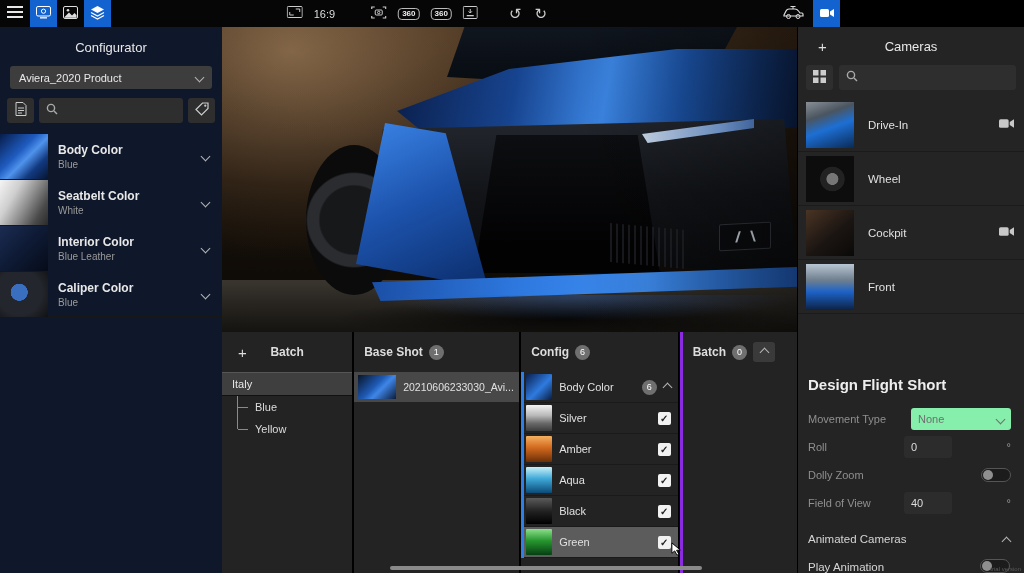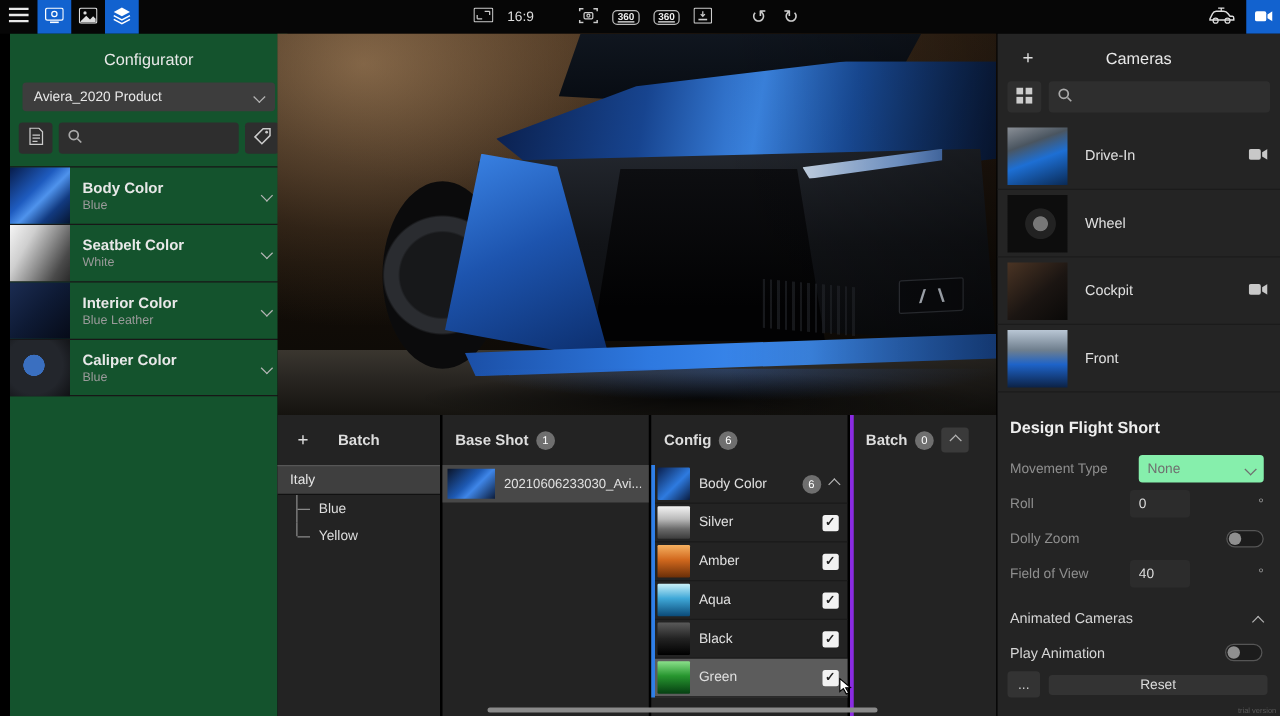--- a/index.html
+++ b/index.html
@@ -2,33 +2,33 @@
 <html><head>
 <meta charset="utf-8">
 <style>
   * { margin:0; padding:0; box-sizing:border-box; }
   html,body { width:1024px; height:573px; }
   body { background:#000; font-family:"Liberation Sans",sans-serif; color:#e0e0e0;
          font-size:12px; overflow:hidden; position:relative; }
   button { font-family:inherit; }
 
   
-  .topbar{position:absolute;left:0;top:0;width:1024px;height:27px;background:#060606;display:flex;align-items:center;}
+  .topbar{position:absolute;left:0;top:0;width:840px;height:27px;background:#060606;display:flex;align-items:center;}
   .tb-btn{width:27px;height:27px;display:flex;align-items:center;justify-content:center;background:transparent;border:none;cursor:pointer;flex:none;}
   .tb-btn.active{background:#1262cf;}
   .hamburger{width:30px;}
   .tb-center{position:absolute;left:50%;transform:translateX(-51%);display:flex;align-items:center;height:27px;gap:11px;}
   .tb-right{position:absolute;right:0;top:0;height:27px;display:flex;align-items:center;}
   .txt-169{font-size:11px;color:#ddd;}
-  .badge360{font-size:8px;font-weight:bold;color:#eee;border:1.2px solid #bbb;border-radius:4px;padding:1px 3px;line-height:1;text-decoration:underline;}
+  .badge360{font-size:8px;font-weight:bold;color:#eee;border:1.2px solid #bbb;border-radius:4px;padding:1px 3px;line-height:1;}
   .glyph-btn{background:none;border:none;color:#ccc;font-size:15px;line-height:1;cursor:pointer;padding:0 1px;}
   .spacer14{width:14px;} .spacer8{width:8px;}
 
   
-  .left-panel{position:absolute;left:8px;top:27px;width:222px;height:546px;background:#14532d;}
+  .left-panel{position:absolute;left:0;top:27px;width:222px;height:546px;background:#0f172a;}
   .lp-title{text-align:center;padding:13px 0 11px;font-size:13px;color:#e8e8e8;}
   .product-select{margin:0 10px;height:23px;background:#3d3d3d;border-radius:3px;display:flex;align-items:center;padding:0 9px;font-size:11px;color:#e8e8e8;cursor:pointer;}
   .product-select .chev{margin-left:auto;}
   .lp-toolbar{display:flex;gap:5px;margin:9px 7px 10px;}
   .icon-btn{width:27px;height:25px;background:#2e2e2e;border-radius:3px;border:none;display:flex;align-items:center;justify-content:center;cursor:pointer;flex:none;}
   .searchbox{flex:1;height:25px;background:#2e2e2e;border-radius:3px;display:flex;align-items:center;padding:0 7px;gap:5px;min-width:0;}
   .searchbox input{flex:1;background:transparent;border:none;outline:none;color:#ddd;font-size:11px;min-width:0;}
   .cfg-option{display:flex;align-items:center;height:46px;border-top:1px solid #171717;cursor:pointer;}
   .cfg-thumb{width:48px;height:45px;flex:none;}
   .cfg-texts{flex:1;padding-left:10px;min-width:0;}
@@ -109,21 +109,21 @@
   .rp-head .rtitle{flex:1;text-align:center;font-size:13px;color:#e8e8e8;}
   .rp-toolbar{display:flex;gap:6px;padding:0 8px 8px;flex:none;}
   .cam-item{height:54px;display:flex;align-items:center;gap:14px;padding:0 10px 0 8px;border-bottom:1px solid #1b1b1b;cursor:pointer;flex:none;}
   .cam-thumb{width:48px;height:46px;flex:none;}
   .cam-label{flex:1;font-size:11.5px;color:#e0e0e0;}
   .t-drivein{background:linear-gradient(160deg,#8a8f96 0%,#4a5560 30%,#1d6fd4 55%,#0a2a55 100%);}
   .t-wheel{background:radial-gradient(circle at 55% 50%,#777 0 16%,#222 18% 34%,#0d0d0d 36% 100%);}
   .t-cockpit{background:linear-gradient(140deg,#4a3categories,#151210 60%,#0a0908);background:linear-gradient(140deg,#4a3424 0%,#1b1512 55%,#0a0908 100%);}
   .t-front{background:linear-gradient(180deg,#b9c6d4 0%,#6f7f8e 35%,#1e63c8 60%,#0c2246 100%);}
   .settings{padding-top:16px;flex:1;display:flex;flex-direction:column;}
-  .settings-title{padding:4px 10px 12px;font-size:13px;font-weight:bold;color:#eee;}
+  .settings-title{padding:4px 10px 12px;font-size:15px;font-weight:bold;color:#eee;margin-top:42px;}
   .ctl-row{display:flex;align-items:center;height:28px;padding:0 13px 0 10px;flex:none;}
   .ctl-label{font-size:11px;color:#8f8f8f;width:96px;flex:none;}
   .select-box{margin-left:auto;width:100px;height:22px;background:#86efac;border-radius:3px;display:flex;align-items:center;padding:0 7px;font-size:11px;color:#6f6f6f;cursor:default;}
   .select-box .chev{margin-left:auto;border-color:#6f6f6f;}
   .num-input{width:48px;height:22px;background:#2c2c2c;border:none;border-radius:3px;color:#ddd;font-size:11px;padding:0 7px;outline:none;}
   .unit{margin-left:auto;color:#9a9a9a;font-size:11px;}
   .toggle{margin-left:auto;width:30px;height:14px;border-radius:7px;background:#1c1c1c;border:1px solid #555;position:relative;cursor:pointer;flex:none;}
   .toggle .knob{position:absolute;left:1px;top:1px;width:10px;height:10px;border-radius:50%;background:#8f8f8f;}
   .sec-row{display:flex;align-items:flex-end;height:28px;padding:0 14px 0 10px;flex:none;}
   .sec-label{font-size:11.5px;color:#d5d5d5;}

